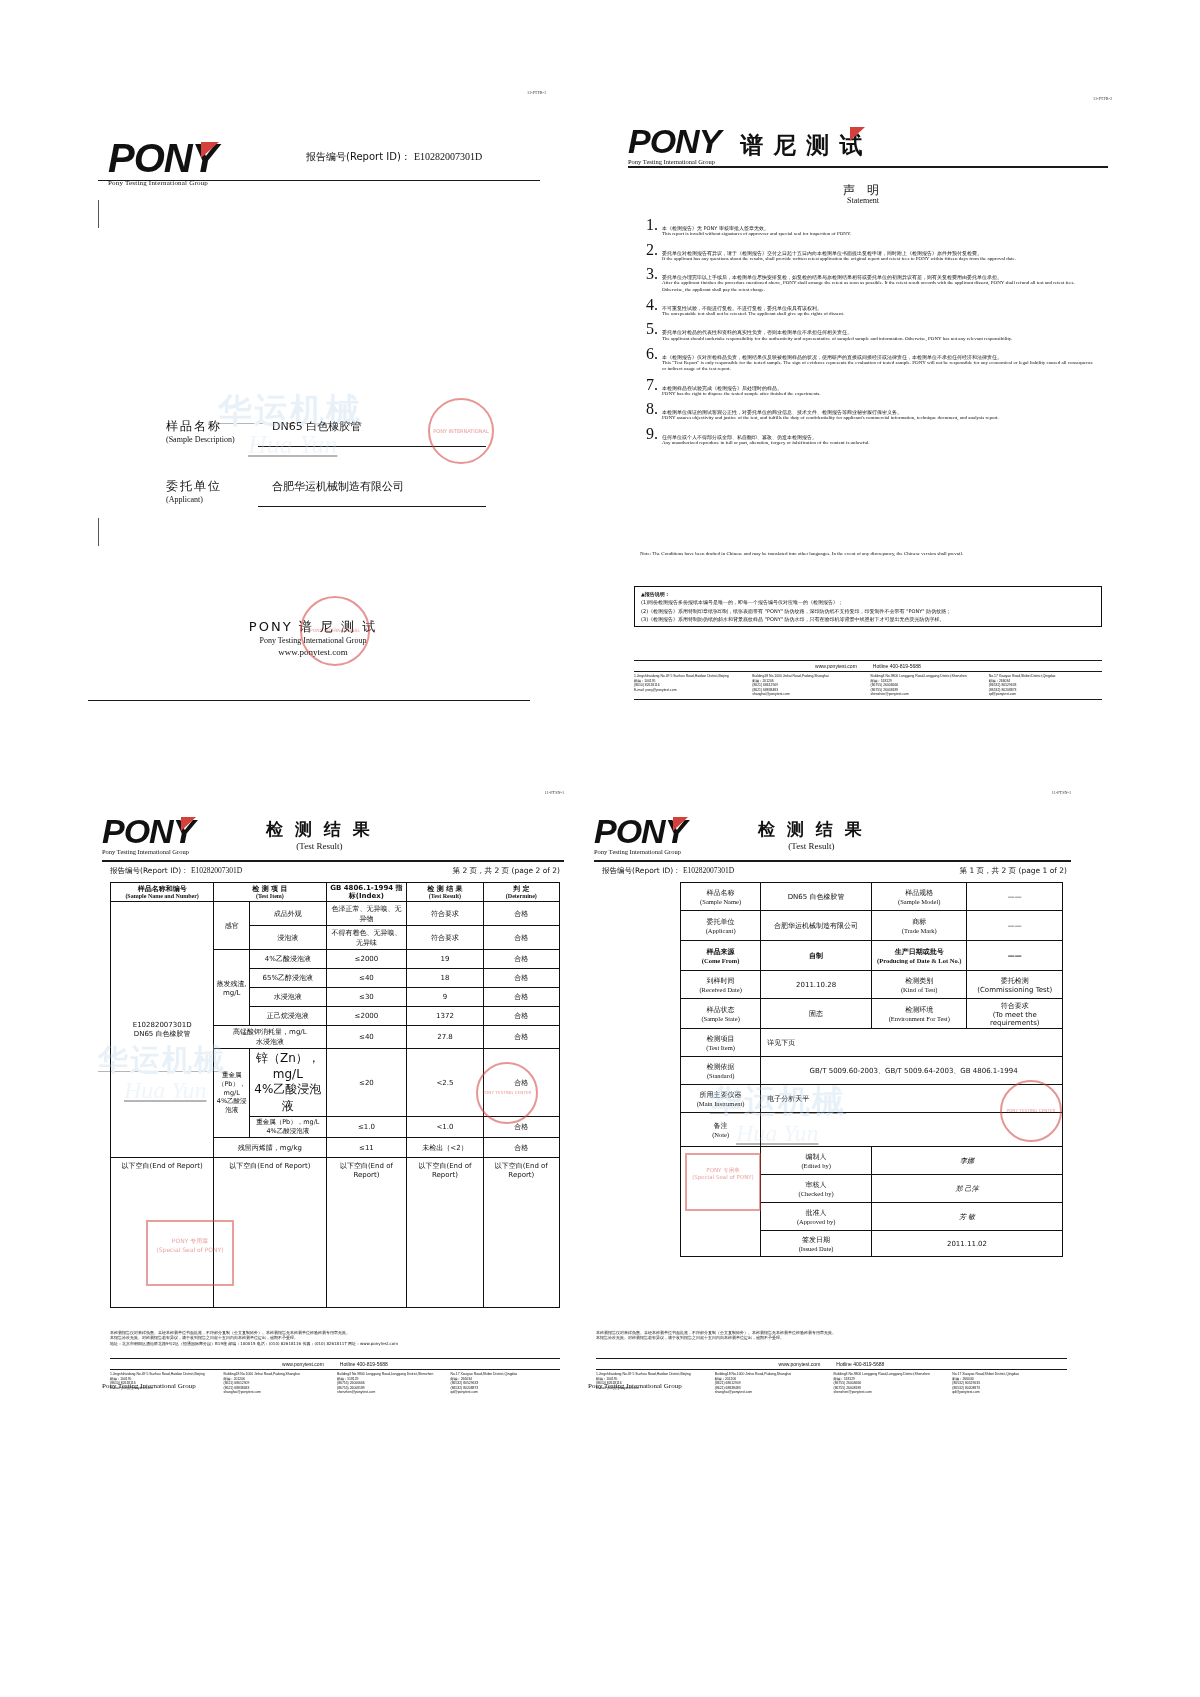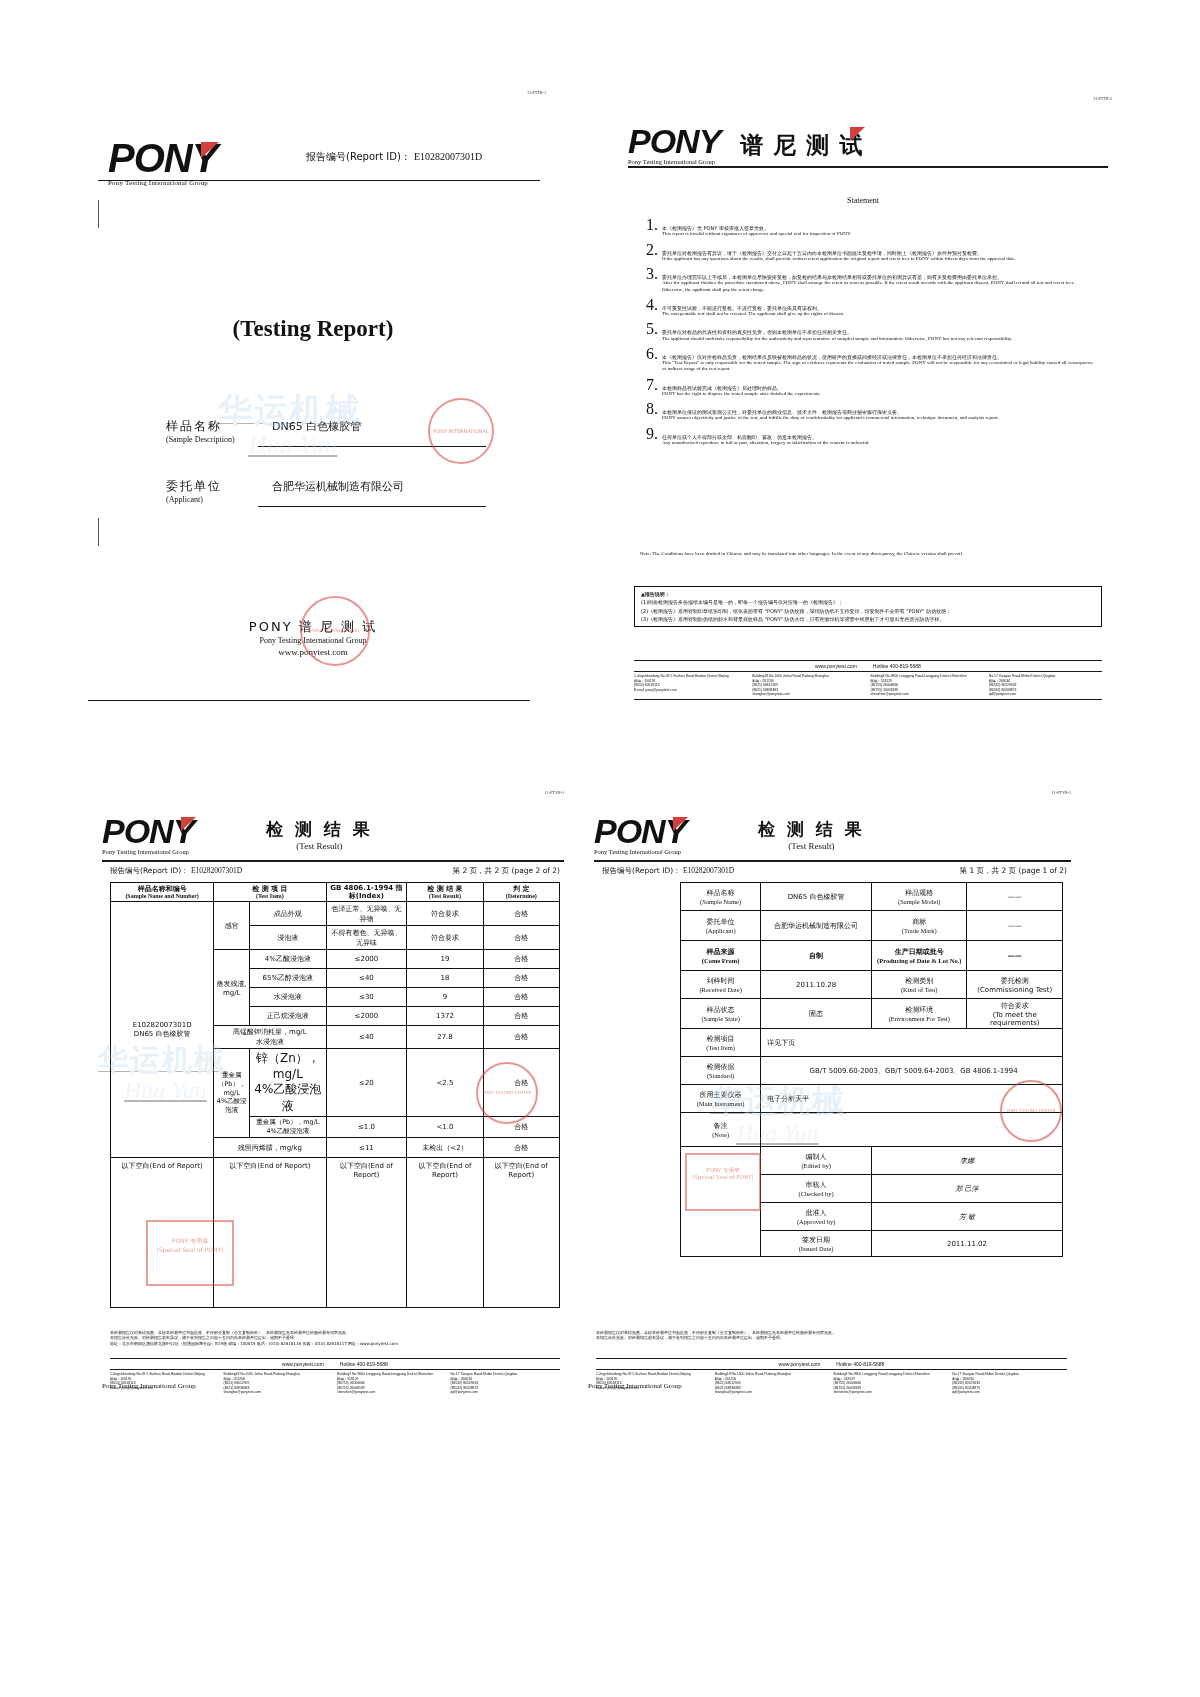--- a/index.html
+++ b/index.html
@@ -57,21 +57,20 @@
 
   <div style="position:absolute;left:228px;top:62px;font-size:10px;font-family:'DejaVu Sans',sans-serif;">
     <span>报告编号(Report  ID)：</span>
     <span class="en" style="font-family:'Liberation Serif',serif;">E10282007301D</span>
   </div>
 
   <div class="hr" style="position:absolute;left:20px;right:8px;top:92px;"></div>
 
   <div style="position:absolute;left:20px;top:112px;width:1px;height:28px;background:#555;"></div>
 
-  <div class="center" style="position:absolute;left:0;right:0;top:228px;font-size:23px;font-weight:bold;">(Testing  Report)</div>
 
   <div style="position:absolute;left:88px;top:330px;width:320px;">
     <div style="display:flex;align-items:flex-start;">
       <div style="width:92px;">
         <div class="cn" style="font-size:12px;letter-spacing:2px;">样品名称</div>
         <div style="font-size:8px;">(Sample Description)</div>
       </div>
       <div class="cn" style="font-size:11px;padding-left:14px;padding-top:1px;">DN65  白色橡胶管</div>
     </div>
     <div class="hr" style="margin-left:92px;margin-top:2px;"></div>
@@ -115,20 +114,21 @@
   <div class="xtiny" style="position:absolute;right:2px;top:0px;color:#333;">11-PTFR-2</div>
 
   <div class="pony-logo" style="position:absolute;left:16px;top:26px;">
     <span class="pony-word" style="font-size:34px;">PONY</span>
     <span class="pony-tri" style="border-left:15px solid #d4403c;border-bottom:14px solid transparent;right:-2px;top:5px;"></span>
     <span class="cn" style="font-size:23px;font-weight:bold;margin-left:16px;letter-spacing:1px;">谱 尼 测 试</span>
     <div class="pony-sub" style="font-size:6.5px;margin-top:-3px;">Pony Testing International Group</div>
   </div>
   <div class="hr2" style="position:absolute;left:16px;right:6px;top:70px;"></div>
 
+  <div class="center" style="position:absolute;left:0;right:0;top:86px;font-size:12px;letter-spacing:4px;font-family:'DejaVu Sans',sans-serif;">声  明</div>
   <div class="center" style="position:absolute;left:0;right:0;top:100px;font-size:8px;">Statement</div>
 
   <ol style="position:absolute;left:36px;right:18px;top:120px;margin:0;padding-left:14px;">
     <li style="margin-bottom:3px;">
       <div class="tiny cn">本《检测报告》无 PONY 审核审批人签章无效。</div>
       <div class="tiny">This report is invalid without signatures of approvoer and special seal for inspection of PONY.</div>
     </li>
     <li style="margin-bottom:3px;">
       <div class="tiny cn">委托单位对检测报告有异议，请于《检测报告》交付之日起十五日内向本检测单位书面提出复检申请，同时附上《检测报告》原件并预付复检费。</div>
       <div class="tiny">If the applicant has any questions about the results, shall provide written retest application the original report and retest fees to PONY within fifteen days from the approval date.</div>

